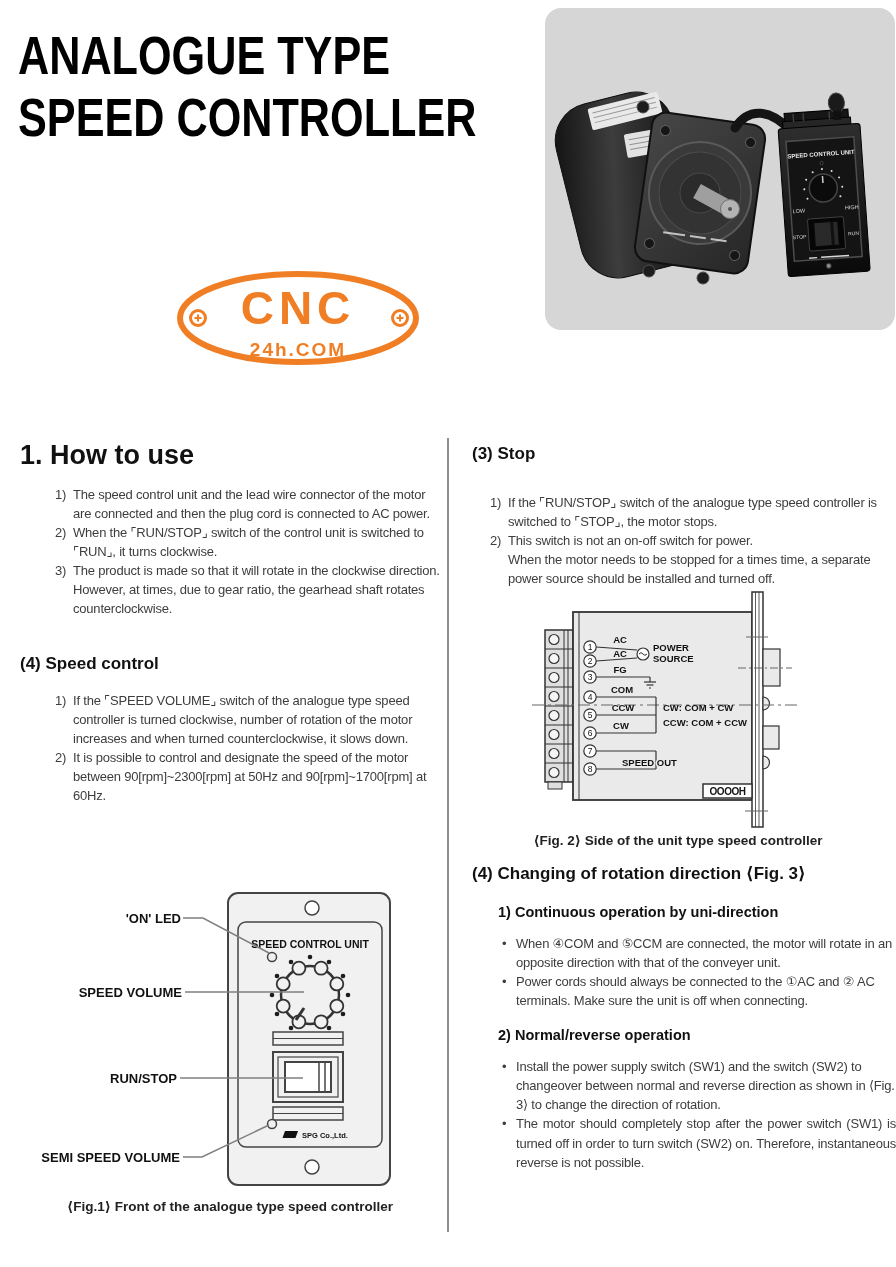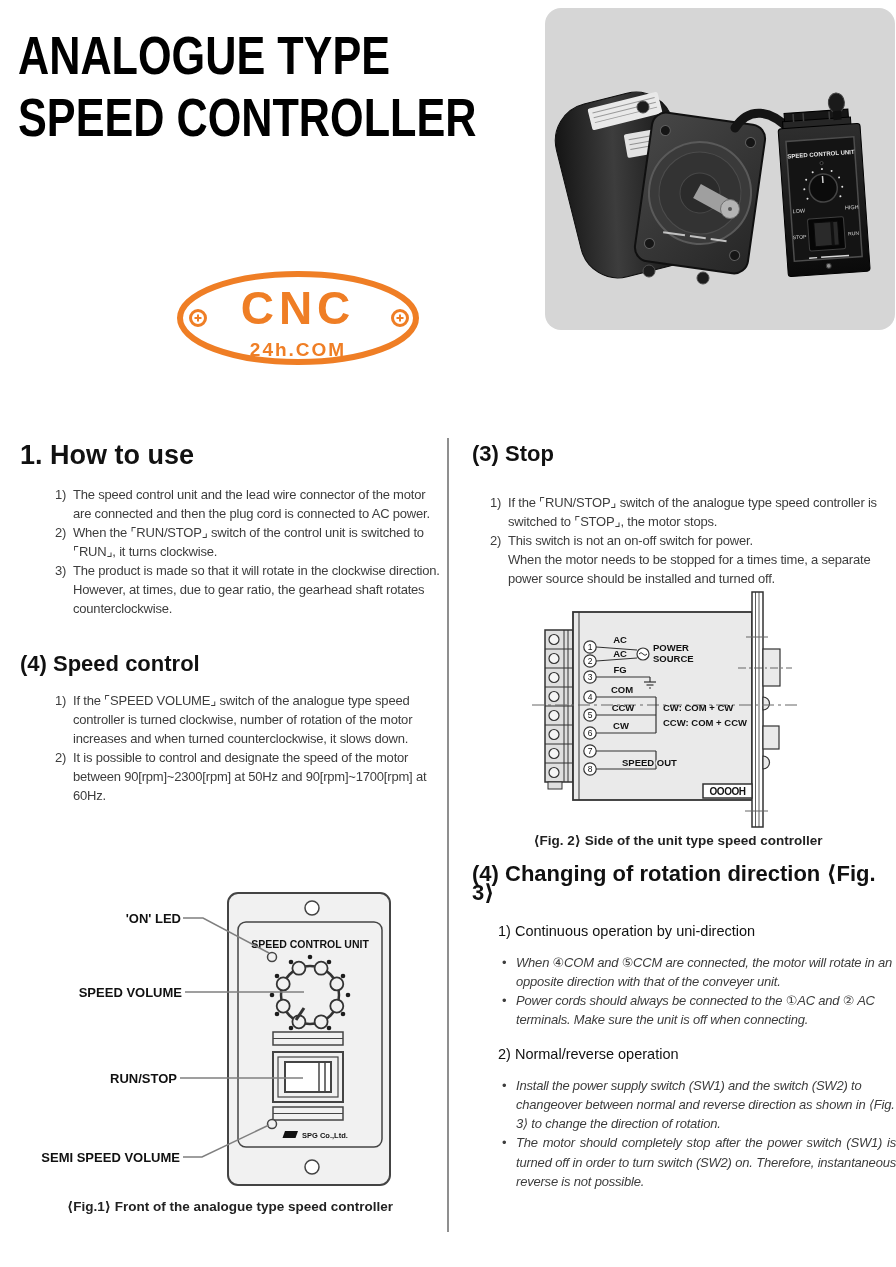--- a/index.html
+++ b/index.html
@@ -24,36 +24,36 @@
   
   #divider { left:447px; top:438px; width:2px; height:794px; background:#8f8f8f; }
 
   
   .col { position:absolute; font-size:13px; line-height:19px; }
   #col-left  { left:20px;  top:446px; width:424px; }
   #col-right { left:472px; top:444px; width:424px; }
   #sec4      { left:472px; top:864px; width:424px; font-size:13px; line-height:19px; }
 
   h1.sec { font-size:27px; font-weight:700; color:#111; margin:0 0 20px 0; }
-  h2.sub { font-size:22px; font-weight:700; color:#111; margin:0 0 18px 0; }
+  h2.sub { font-size:17px; font-weight:700; color:#111; margin:0 0 18px 0; }
   #col-right h2.sub { margin-bottom:30px; }
   #sec4 h2.sub { margin-bottom:20px; }
-  h3.subsub { font-size:14.5px; font-weight:400; color:#111; margin:16px 0 12px 26px; }
+  h3.subsub { font-size:14.5px; font-weight:700; color:#111; margin:16px 0 12px 26px; }
   #sec4 h3.subsub:first-of-type { margin-top:0; }
 
   .items { margin:0 0 36px 35px; letter-spacing:-0.2px; }
   #col-right .items { margin-left:18px; margin-bottom:0; }
   .item { display:flex; }
   .item .n { flex:none; width:18px; }
   .item .t { flex:1; white-space:pre-line; }
 
   .bullets { margin-left:30px; letter-spacing:-0.2px; }
   .bullet-item { display:flex; }
   .bullet-item .b { flex:none; width:14px; }
-  .bullet-item .t { flex:1;font-style:italic; }
+  .bullet-item .t { flex:1; }
   .bullet-item .t.justify { text-align:justify; line-height:19.5px; }
 
   
   #fig1 { left:20px; top:888px; }
   #fig2 { left:460px; top:585px; }
   .caption { position:absolute; text-align:center; font-size:13.5px; color:#222;font-weight:bold; }
   #fig1-caption { left:20px;  top:1198px; width:420px; }
   #fig2-caption { left:460px; top:832px;  width:436px; }
 
   svg text { font-family:"Liberation Sans","DejaVu Sans",sans-serif; }

